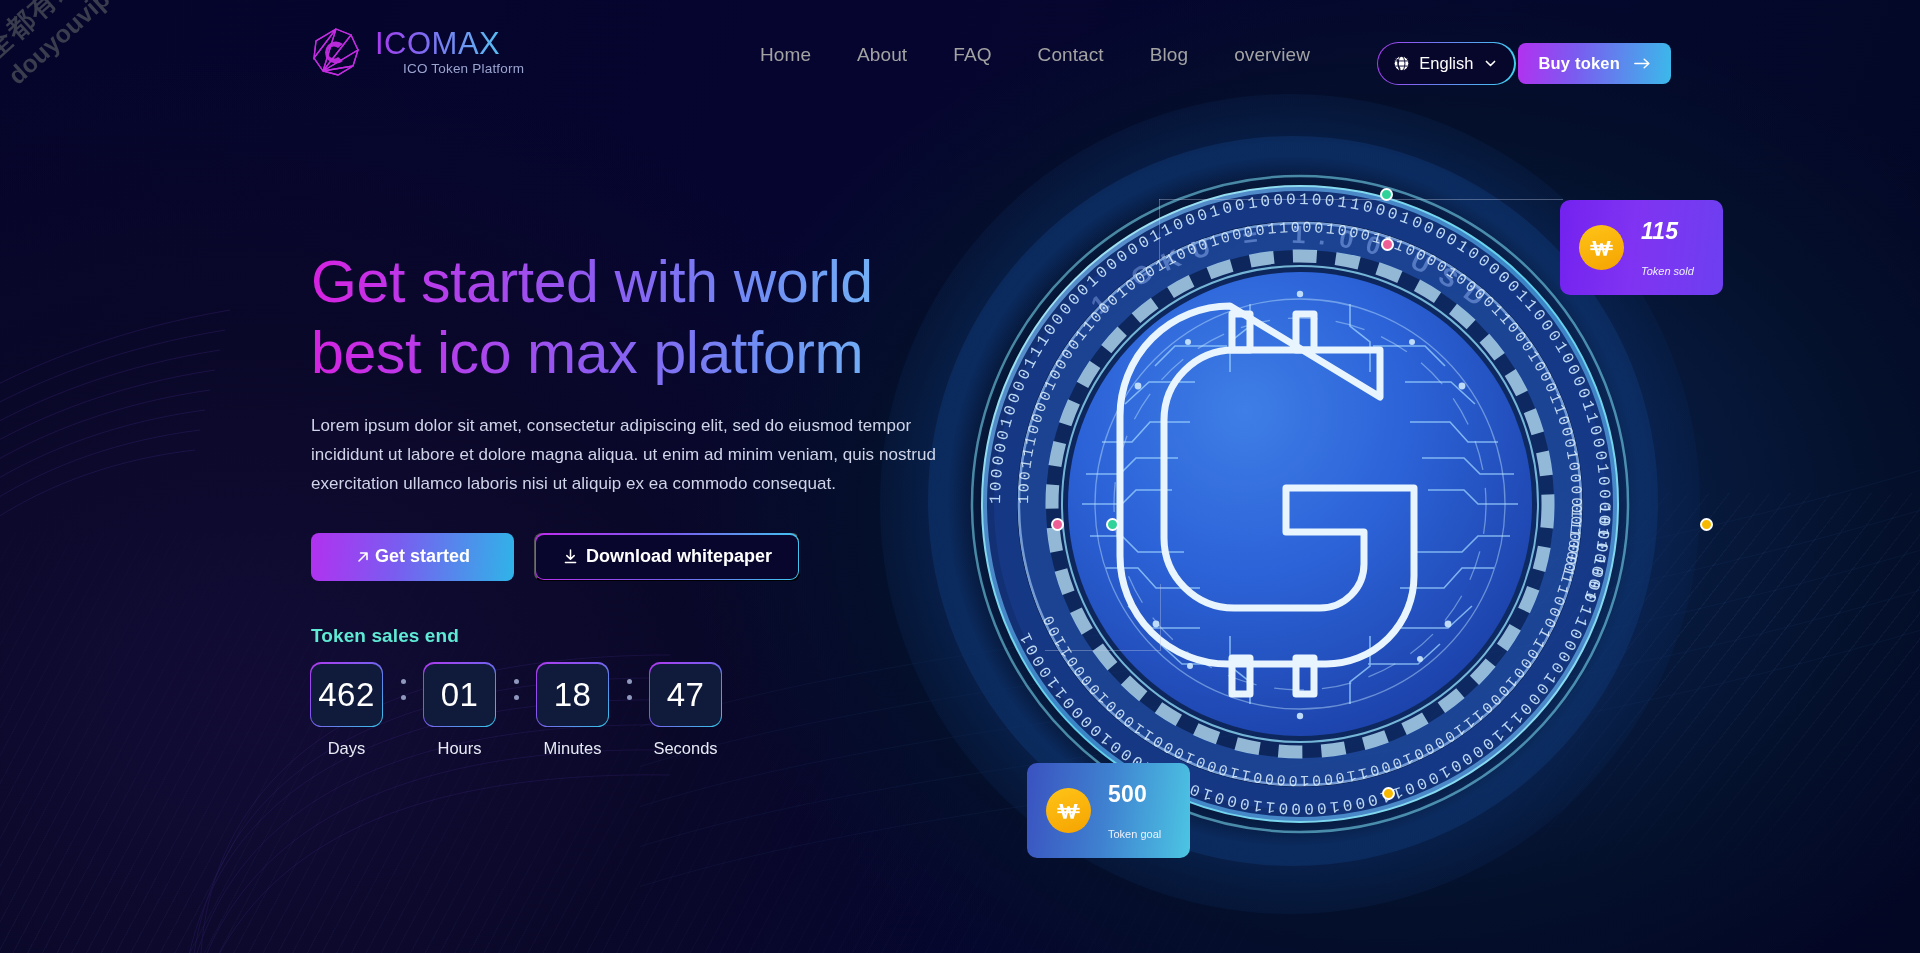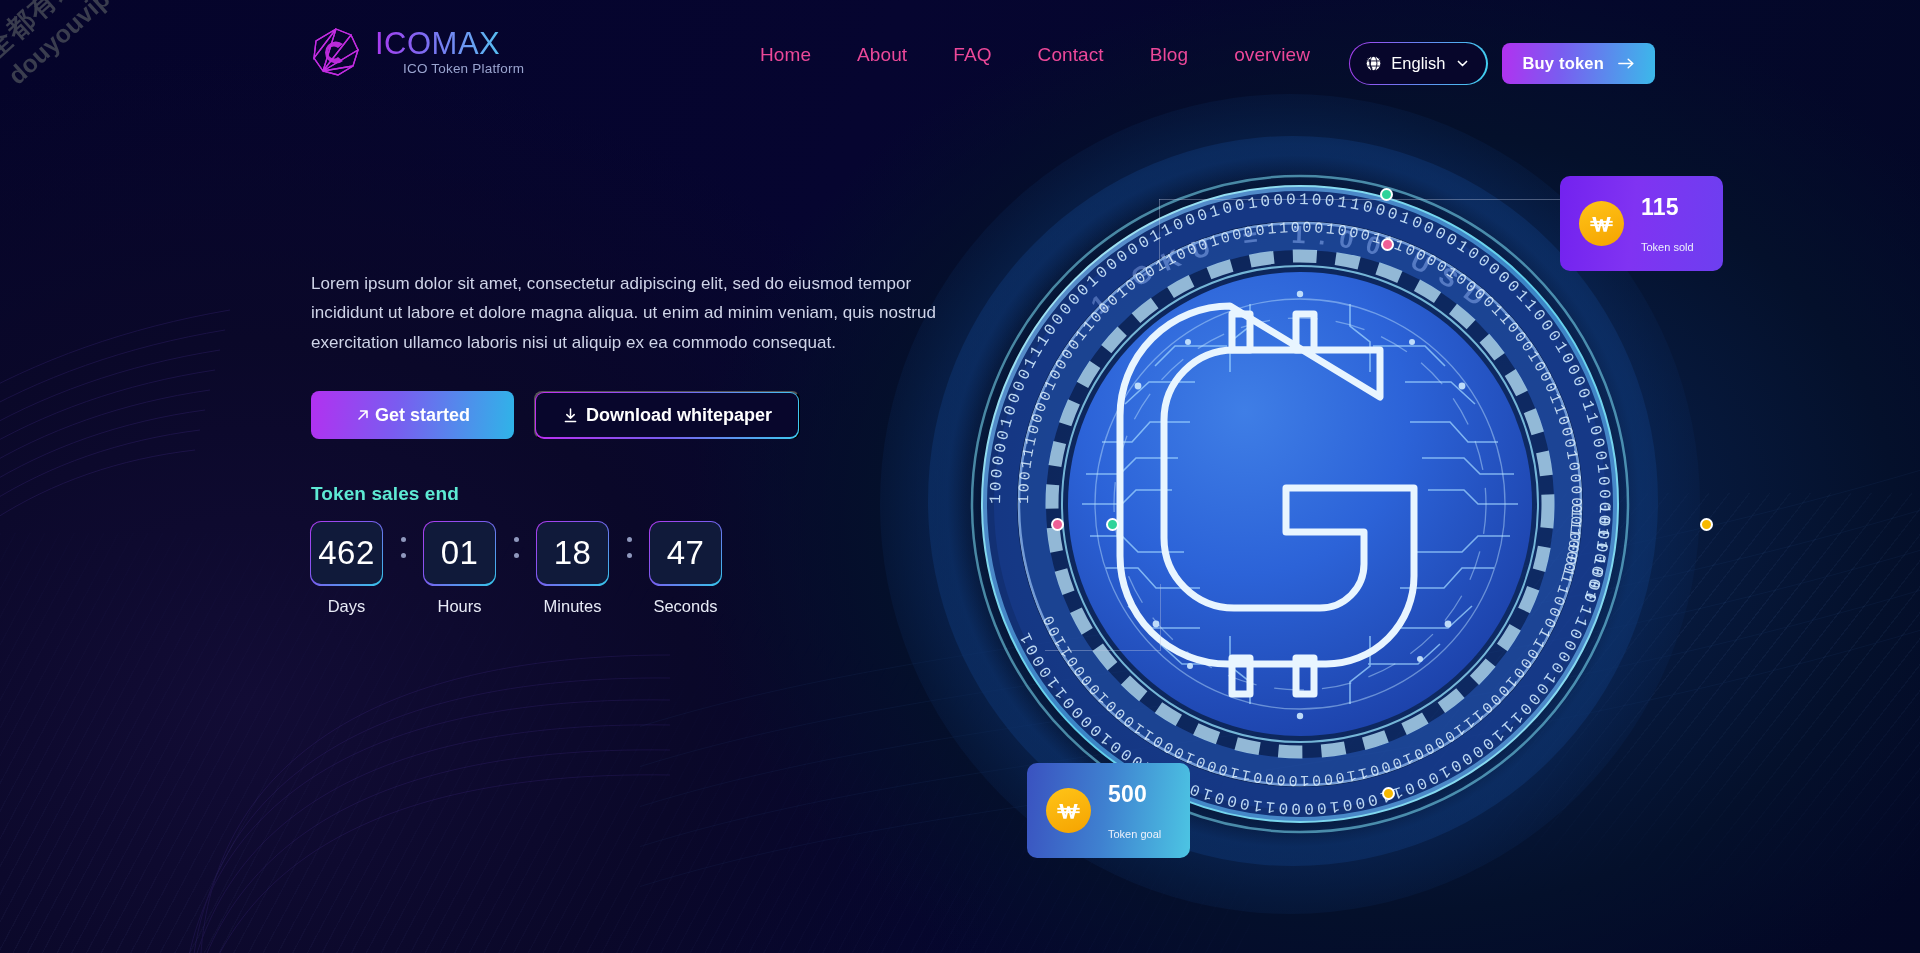--- a/index.html
+++ b/index.html
@@ -63,25 +63,25 @@
   .brand-text { display:flex; flex-direction:column; justify-content:center; }
   .brand-title {
     font-size:31px; font-weight:normal; letter-spacing:.5px; line-height:1.05;
     background:linear-gradient(90deg,#a93af0 0%,#7b6ef2 35%,#6c9cf3 62%,#45d7ef 100%);
     -webkit-background-clip:text; background-clip:text; color:transparent;
   }
   .brand-sub { font-size:13.5px; color:#9aa4cf; letter-spacing:.2px; margin-top:1px;margin-left:28px; }
 
   nav { position:absolute; left:760px; top:44px; display:flex; gap:0; align-items:center; }
   nav a {
-    color:#ec4899; font-size:19px; text-decoration:none; padding:0 23px; letter-spacing:.1px;
+    color:#a3a3a3; font-size:19px; text-decoration:none; padding:0 23px; letter-spacing:.1px;
   }
   nav a:first-child { padding-left:0; }
 
-  .header-right { position:absolute; right:265px; top:43px; display:flex; align-items:flex-start; gap:16px; }
+  .header-right { position:absolute; right:249px; top:43px; display:flex; align-items:flex-start; gap:4px; }
   .lang-btn {
     height:41px; padding:0 17px 0 15px; border-radius:22px;
     display:flex; align-items:center; gap:9px;
     background:#07062b; color:#fff; font-size:16.5px; cursor:pointer;
     position:relative;
   }
   .lang-btn::before {
     content:""; position:absolute; inset:-1.4px; border-radius:23px; z-index:-1;
     background:linear-gradient(100deg,#a93af0,#6a7ef2 45%,#3fd3ef);
   }
@@ -178,21 +178,21 @@
   .dot-pink  { background:#ef5f96; }
   .dot-yellow{ background:#f7b900; }
 
   .conn-line { position:absolute; z-index:15; background:rgba(190,200,225,.38); }
 
   
   .token-card {
     position:absolute; z-index:35; border-radius:10px;
     display:flex; align-items:center; gap:17px; padding:17px 29px 17px 19px;
   }
-  .token-card.sold { left:1560px; top:176px; background:linear-gradient(96deg,#7322ef 0%,#8033f2 45%,#6d3ff0 100%); }
+  .token-card.sold { left:1560px; top:200px; background:linear-gradient(96deg,#7322ef 0%,#8033f2 45%,#6d3ff0 100%);font-style:italic; }
   .token-card.goal { left:1027px; top:763px; background:linear-gradient(97deg,#3a52c0 0%,#3f81d0 48%,#4cc5e3 100%); }
   .coin-badge {
     width:45px; height:45px; flex:0 0 45px; border-radius:50%;
     background:linear-gradient(160deg,#ffc418,#f5a300);
     display:flex; align-items:center; justify-content:center;
   }
   .won-ico { width:27px; height:27px; display:block; }
   .token-meta { display:flex; flex-direction:column; }
   .token-val { font-size:23px; font-weight:bold; color:#fff; line-height:1.22; letter-spacing:.2px; }
   .token-cap { font-size:11px; color:#eef1fb; line-height:1.3; margin-top:19px; }
@@ -290,20 +290,22 @@
     <button class="buy-btn">
       <span>Buy token</span>
       <svg class="buy-arrow" viewBox="0 0 20 14">
         <path d="M1 7 H17 M12 2 L17.5 7 L12 12" fill="none" stroke="#fff" stroke-width="1.7" stroke-linecap="round" stroke-linejoin="round"></path>
       </svg>
     </button>
   </div>
 </header>
 
 <section class="hero-left">
+  <h1 class="hero-title">Get started with world
+best ico max platform</h1>
   <p class="hero-desc">Lorem ipsum dolor sit amet, consectetur adipiscing elit, sed do eiusmod tempor incididunt ut labore et dolore magna aliqua. ut enim ad minim veniam, quis nostrud exercitation ullamco laboris nisi ut aliquip ex ea commodo consequat.</p>
 
   <div class="hero-actions">
     <button class="btn-primary">
       <svg class="ico-arrow-ur" viewBox="0 0 16 16">
         <path d="M4 12 L12 4 M5.6 4 H12 V10.4" fill="none" stroke="#fff" stroke-width="1.6" stroke-linecap="round" stroke-linejoin="round"></path>
       </svg>
       <span>Get started</span>
     </button>
 

